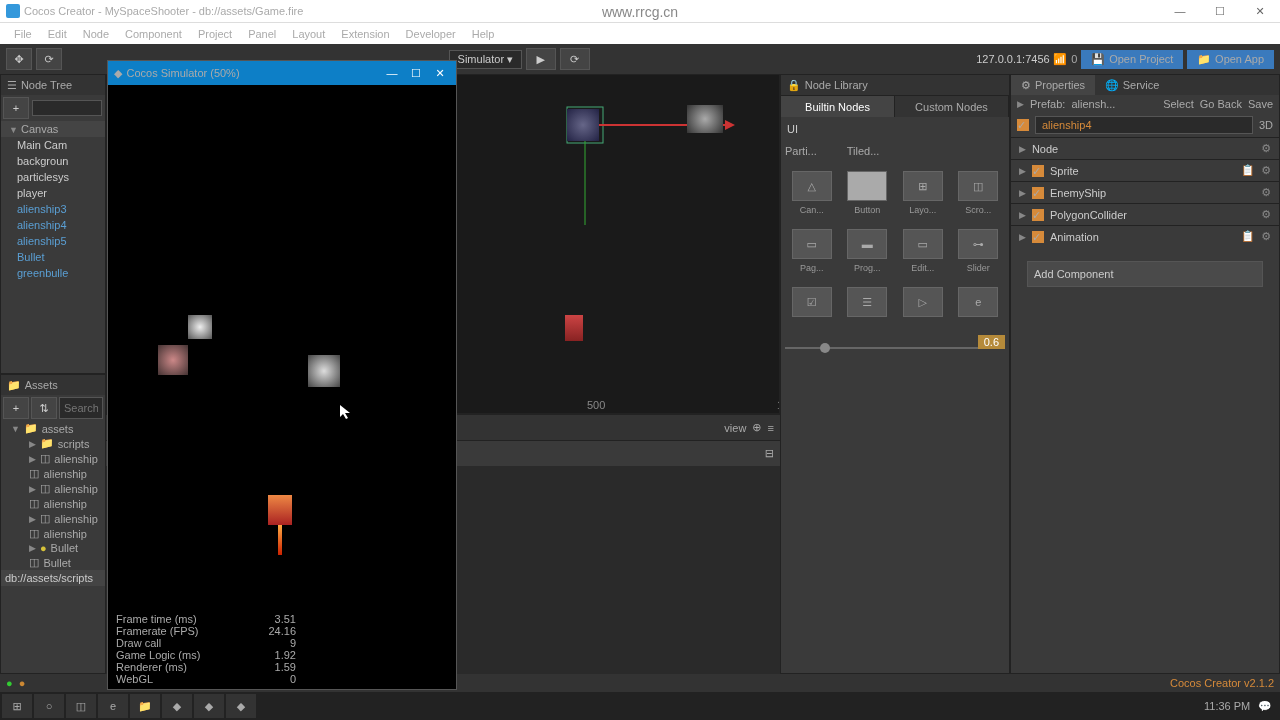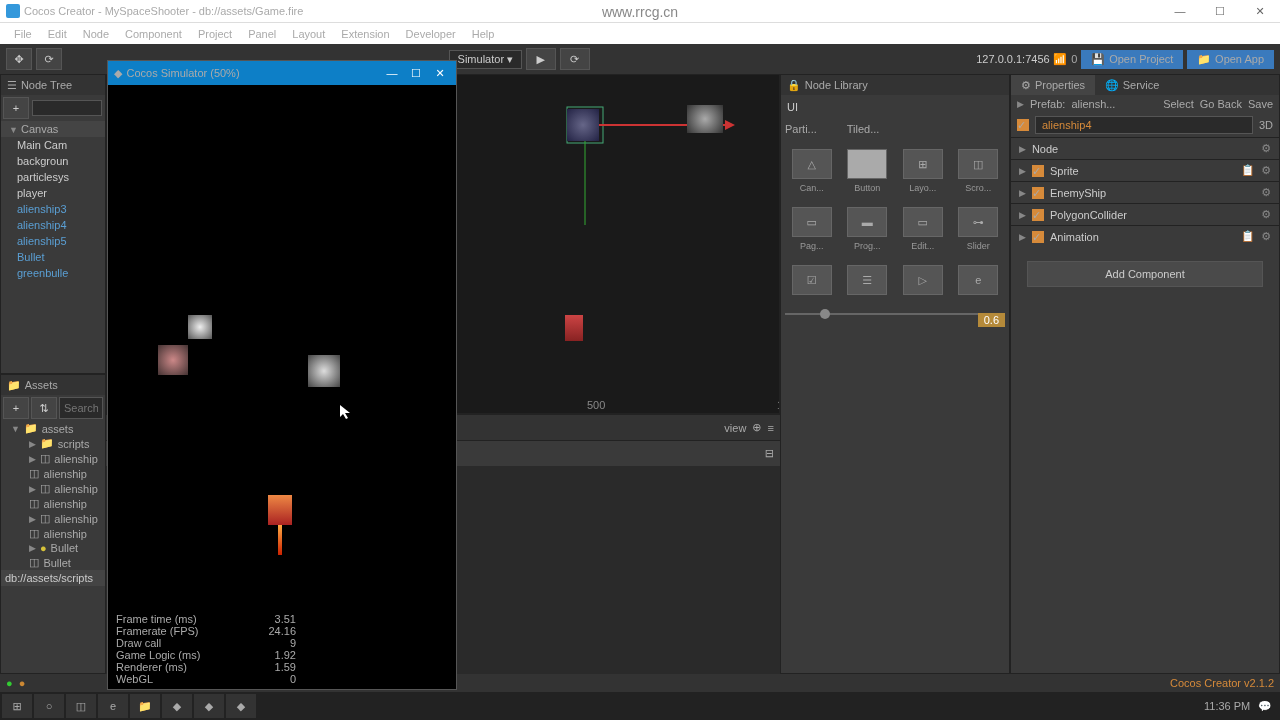--- a/index.html
+++ b/index.html
@@ -37,33 +37,33 @@
 .consolehr{border:none;border-top:1px dashed #666;margin:6px 0;width:200px}
 .right{display:flex}
 .nodelib{width:230px;display:flex;flex-direction:column}
 .tabs{display:flex;height:22px;border-top:1px solid #222}
 .tab{flex:1;background:#333;display:flex;align-items:center;justify-content:center;color:#aaa;border-right:1px solid #222}
 .tab.active{background:#444;color:#fff}
 .widgets{display:grid;grid-template-columns:repeat(4,1fr);gap:2px;padding:4px}
 .widget{display:flex;flex-direction:column;align-items:center;padding:6px 2px}
 .wicon{width:40px;height:30px;background:#555;border:1px solid #666;margin-bottom:4px;display:flex;align-items:center;justify-content:center}
 .wlabel{font-size:9px;color:#999;text-align:left}
-.slider{display:flex;align-items:flex-start;padding:4px;}
+.slider{display:flex;align-items:flex-end;padding:4px;}
 .sliderval{background:#b58a3a;color:#fff;padding:1px 6px}
 .props{width:270px;display:flex;flex-direction:column}
 .proptabs{display:flex;height:20px;background:#333}
 .proptab{padding:0 10px;display:flex;align-items:center;gap:4px}
 .proptab.active{background:#444}
 .prefabbar{display:flex;align-items:center;padding:3px 6px;gap:6px;background:#3a3a3a}
 .prefname{flex:1;background:#2a2a2a;padding:2px 6px;color:#d68a3a;border:1px solid #555}
 .section{display:flex;align-items:center;padding:4px 8px;background:#3a3a3a;border-top:1px solid #222;gap:6px}
 .sectchk{width:12px;height:12px;background:#d68a3a}
 .sectlbl{color:#ccc;flex:1}
 .sectgear{color:#888}
-.addcomp{margin:14px 16px;padding:6px;background:#4a4a4a;border:1px solid #555;color:#ccc;text-align:center}
+.addcomp{margin:14px 16px;padding:6px;background:#4a4a4a;border:1px solid #555;color:#ccc;}
 .statusbar{height:18px;background:#333;display:flex;align-items:center;padding:0 6px;color:#888}
 .version{margin-left:auto;color:#d68a3a}
 .taskbar{position:absolute;bottom:0;left:0;right:0;height:28px;background:#222;display:flex;align-items:center;padding:0 2px;gap:2px}
 .taskicon{width:30px;height:24px;background:#333;display:flex;align-items:center;justify-content:center}
 .tasktray{margin-left:auto;display:flex;align-items:center;gap:8px;padding:0 6px;color:#ccc}
 .simwin{position:absolute;left:107px;top:60px;width:350px;height:630px;background:#000;border:1px solid #555;z-index:100}
 .simtitle{height:24px;background:#0d7fc7;display:flex;align-items:center;padding:0 6px;color:#fff;gap:4px}
 .simtitle .spacer{flex:1}
 .simbtn2{width:20px;height:20px;display:flex;align-items:center;justify-content:center;color:#fff}
 .simcanvas{position:relative;width:100%;height:calc(100% - 24px);background:#000}
@@ -239,20 +239,24 @@
       <div class="consoleline">Cocos Creator v2.1.2</div>
     </div>
   </div>
 
   <div class="right">
     <div class="panel nodelib">
       <div class="panelhdr">
           <span>🔒</span>
           <span>Node Library</span>
         </div>
+      <div class="tabs">
+        <div class="tab active">Builtin Nodes</div>
+        <div class="tab">Custom Nodes</div>
+      </div>
       <div style="padding:6px;color:#ccc">UI</div>
       <div style="display:flex;padding:4px;gap:30px">
         <span>Parti...</span>
         <span>Tiled...</span>
       </div>
       <div class="widgets">
         <div class="widget">
             <div class="wicon">△</div>
             <div class="wlabel">Can...</div>
           </div>

